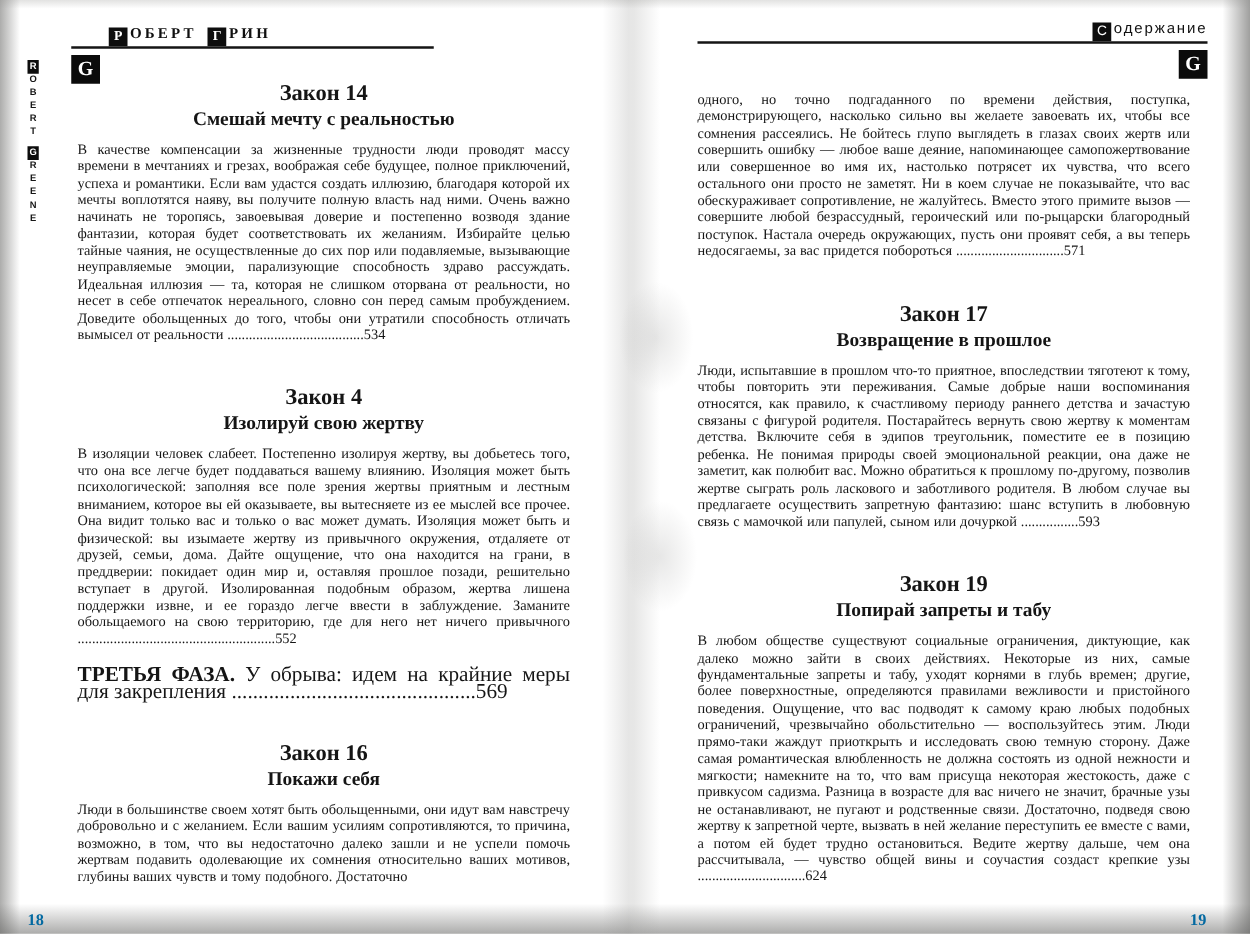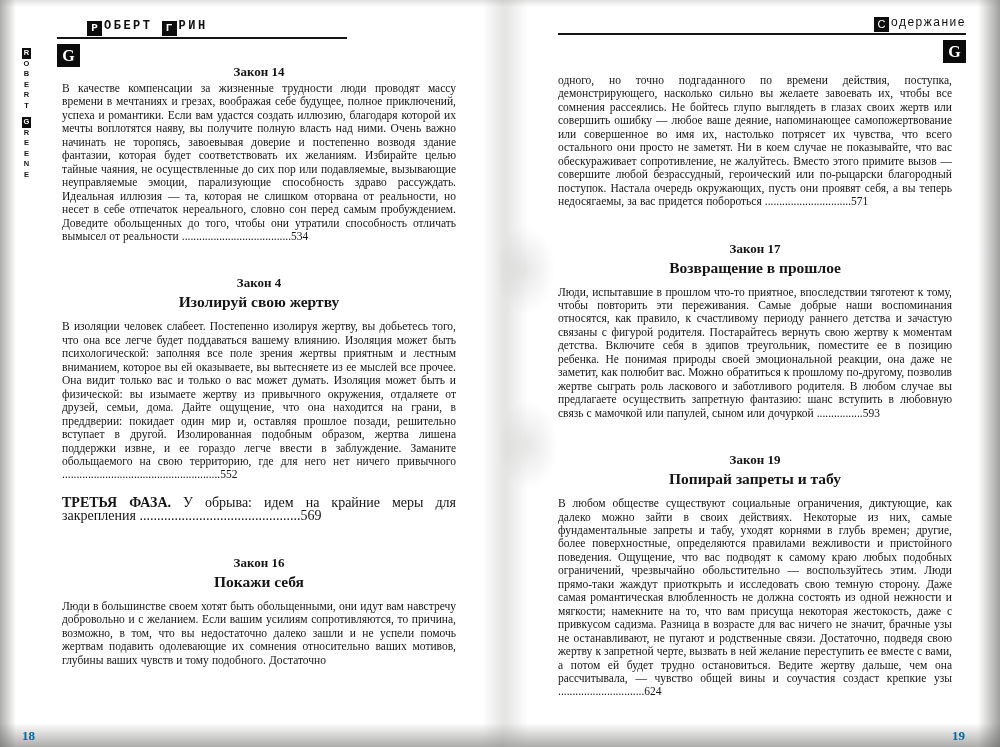--- a/index.html
+++ b/index.html
@@ -17,21 +17,21 @@
   .edge-bottom{left:0;bottom:0;width:1000px;height:24px;
     background:linear-gradient(to top, rgba(90,90,88,.5), rgba(255,255,255,0));}
   .edge-top{left:0;top:0;width:1000px;height:7px;
     background:linear-gradient(to bottom, rgba(150,150,148,.28), rgba(255,255,255,0));}
   .gutter{left:482px;top:0;width:46px;height:747px;
     background:linear-gradient(to right, rgba(255,255,255,0), rgba(140,140,138,.22) 45%, rgba(160,160,158,.26) 55%, rgba(255,255,255,0));}
   .smudge{position:absolute;width:60px;height:90px;border-radius:50%;
     background:radial-gradient(ellipse at center, rgba(120,120,118,.18), rgba(255,255,255,0) 70%);}
   
   .author{position:absolute;left:87px;top:19px;
-    font-family:Liberation Mono, monospace;font-weight:bold;font-size:12px;
+    font-family:Liberation Serif, serif;font-weight:bold;font-size:12px;
     letter-spacing:2.5px;color:#101010;white-space:nowrap;}
   .contents{position:absolute;right:34px;top:15px;
     font-family:"Liberation Sans", sans-serif;font-weight:normal;font-size:12px;
     letter-spacing:1.5px;color:#101010;white-space:nowrap;}
   .sq{display:inline-block;width:15px;height:15px;background:#0d0d0d;color:#ffffff;
     text-align:center;line-height:15px;font-size:11px;letter-spacing:0;
     margin-right:2px;vertical-align:-2px;}
   .word-gap{margin-left:9px;}
   .rule{position:absolute;height:2px;background:#151515;}
   .rule-left{left:57px;top:37px;width:290px;}
@@ -44,26 +44,26 @@
   .spine{position:absolute;left:22px;top:48px;height:120px;
     writing-mode:vertical-rl;text-orientation:upright;
     font-family:"Liberation Sans", sans-serif;font-weight:bold;font-size:7.5px;
     letter-spacing:1.5px;color:#161616;}
   .spine .sq-sm{background:#0d0d0d;color:#ffffff;}
   .spine .gap2{margin-inline-start:6px;}
   
   .page-content{position:absolute;width:394px;}
   .content-left{left:62px;top:64px;}
   .content-right{left:558px;top:62px;}
-  .law-label{text-align:center;font-weight:bold;font-size:13px;margin:32px 0 2px;}
+  .law-label{text-align:center;font-weight:bold;font-size:18px;margin:32px 0 2px;}
   .first .law-label{margin-top:0;}
   .law-title{text-align:center;font-weight:bold;font-size:15.5px;margin:2px 0 9px;}
   .body-text{margin:0;text-align:justify;font-size:11.5px;line-height:13.45px;
     word-spacing:0.2px;}
-  .phase{margin:14px 0 0;text-align:justify;font-size:14px;line-height:13.45px;}
+  .phase{margin:14px 0 0;text-align:justify;font-size:17px;line-height:13.45px;}
   .phase b{font-weight:bold;}
   .cont{margin-top:12px;}
   .pagenum{position:absolute;font-size:13px;font-weight:bold;color:#0369a1;margin-top:28px;}
   .pagenum-left{left:22px;top:700px;}
   .pagenum-right{left:952px;top:700px;text-align:center;}
 </style>
 </head>
 <body>
 
 <div class="edge edge-left"></div>
@@ -79,20 +79,21 @@
 <div class="logo logo-left">G</div>
 <div class="spine"><span class="sq-sm">R</span><span>OBERT</span><span class="sq-sm gap2">G</span><span>REENE</span></div>
 
 <div class="contents"><span class="sq">С</span><span>одержание</span></div>
 <div class="rule rule-right"></div>
 <div class="logo logo-right">G</div>
 
 <div class="page-content content-left">
   <div class="law first">
     <div class="law-label">Закон 14</div>
+    <div class="law-title">Смешай мечту с реальностью</div>
     <p class="body-text">В качестве компенсации за жизненные трудности люди проводят массу времени в мечтаниях и грезах, воображая себе будущее, полное приключений, успеха и романтики. Если вам удастся создать иллюзию, благодаря которой их мечты воплотятся наяву, вы получите полную власть над ними. Очень важно начинать не торопясь, завоевывая доверие и постепенно возводя здание фантазии, которая будет соответствовать их желаниям. Избирайте целью тайные чаяния, не осуществленные до сих пор или подавляемые, вызывающие неуправляемые эмоции, парализующие способность здраво рассуждать. Идеальная иллюзия — та, которая не слишком оторвана от реальности, но несет в себе отпечаток нереального, словно сон перед самым пробуждением. Доведите обольщенных до того, чтобы они утратили способность отличать вымысел от реальности ......................................534</p>
   </div>
   <div class="law">
     <div class="law-label">Закон 4</div>
     <div class="law-title">Изолируй свою жертву</div>
     <p class="body-text">В изоляции человек слабеет. Постепенно изолируя жертву, вы добьетесь того, что она все легче будет поддаваться вашему влиянию. Изоляция может быть психологической: заполняя все поле зрения жертвы приятным и лестным вниманием, которое вы ей оказываете, вы вытесняете из ее мыслей все прочее. Она видит только вас и только о вас может думать. Изоляция может быть и физической: вы изымаете жертву из привычного окружения, отдаляете от друзей, семьи, дома. Дайте ощущение, что она находится на грани, в преддверии: покидает один мир и, оставляя прошлое позади, решительно вступает в другой. Изолированная подобным образом, жертва лишена поддержки извне, и ее гораздо легче ввести в заблуждение. Заманите обольщаемого на свою территорию, где для него нет ничего привычного .......................................................552</p>
   </div>
   <p class="phase"><b>ТРЕТЬЯ ФАЗА.</b> <span>У обрыва: идем на крайние меры для закрепления ..............................................569</span></p>
   <div class="law">
     <div class="law-label">Закон 16</div>

